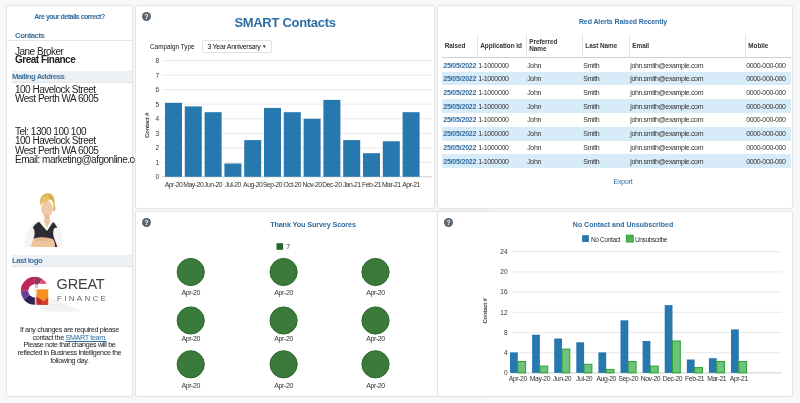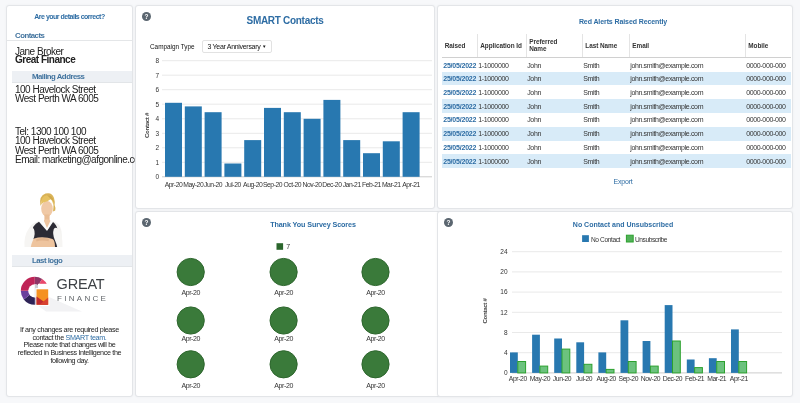--- a/index.html
+++ b/index.html
@@ -1,21 +1,21 @@
 <!DOCTYPE html>
 <html><head>
 <meta charset="utf-8">
 <style>
 *{margin:0;padding:0;box-sizing:border-box;}
 html,body{width:800px;height:403px;background:#f7f8fa;font-family:"Liberation Sans",sans-serif;}
 .page{position:relative;width:800px;height:403px;overflow:hidden;}
 .card{position:absolute;background:#fff;border:1px solid #e3e5e8;border-radius:3px;box-shadow:0 0 2px rgba(120,130,140,0.10);}
 .help{position:absolute;left:6px;top:6px;width:9px;height:9px;border-radius:50%;background:#5b6670;color:#fff;font-size:6.5px;font-weight:bold;text-align:center;line-height:9px;}
 .ctitle{position:absolute;left:0;right:0;text-align:center;color:#2e6da4;font-weight:bold;white-space:nowrap;}
-.band{position:absolute;left:5px;right:0;background:#edf0f4;border-bottom:1px solid #e2e5e8;color:#41739e;font-size:7.8px;letter-spacing:-0.5px;font-weight:bold;padding-left:20px;white-space:nowrap;}
+.band{position:absolute;left:5px;right:0;background:#edf0f4;border-bottom:1px solid #e2e5e8;color:#41739e;font-size:7.8px;letter-spacing:-0.5px;font-weight:bold;padding-left:0;white-space:nowrap;}
 .sbody{position:absolute;left:8px;font-size:10px;letter-spacing:-0.5px;color:#222;white-space:nowrap;}
 td,th{white-space:nowrap;overflow:hidden;}
 td{padding-left:1.2px;}
 th.h{text-align:left;padding:0 2px 0 2.8px;border-right:1px solid #e4e4e4;border-bottom:1px solid #d0d0d0;font-size:6.4px;letter-spacing:-0.05px;vertical-align:middle;line-height:7.2px;}
 td.dt{color:#2e6da4;font-weight:bold;font-size:7px;letter-spacing:-0.2px;overflow:visible;}
 </style>
 </head>
 <body>
 <div class="page">
 
@@ -66,26 +66,26 @@
     <circle cx="24.8" cy="22.8" r="6.6" fill="#ffffff"></circle>
     <path d="M 24.8 22.8 L 24.8 16.2 A 6.6 6.6 0 0 1 24.8 29.4 Z" fill="#cbcdd2"></path>
     <rect x="28" y="15.8" width="12" height="5.2" fill="#ffffff"></rect>
     <rect x="25.3" y="20.1" width="14.1" height="17.9" fill="#ffffff"></rect>
     <rect x="26.5" y="21.3" width="11.7" height="15.5" fill="#f59120"></rect>
     <path d="M26.5 28.5 L38.2 36.8 L26.5 36.8 Z" fill="#c02a30"></path>
     <path d="M38.2 29.5 L38.2 36.8 L29.5 36.8 Z" fill="#d8412f"></path>
     <text x="46.6" y="21.2" font-family="Liberation Sans, sans-serif" font-size="14.5" fill="#3d4145" letter-spacing="-0.2">GREAT</text>
     <text x="47" y="32.6" font-family="Liberation Sans, sans-serif" font-size="8" fill="#63676b" letter-spacing="2.3">FINANCE</text>
   </svg>
-  <div style="position:absolute;left:1px;right:1px;top:320px;text-align:center;font-size:7.2px;letter-spacing:-0.35px;line-height:7.7px;color:#222;">If any changes are required please<br>contact the <span style="color:#2e6da4;">SMART team.</span><br>Please note that changes will be<br>reflected in Business Intelligence the<br>following day.</div>
+  <div style="position:absolute;left:1px;right:1px;top:320px;text-align:center;font-size:7.2px;letter-spacing:-0.35px;line-height:7.7px;color:#222;">If any changes are required please<br>contact the <span style="color:#2e6da4;text-decoration:underline;">SMART team.</span><br>Please note that changes will be<br>reflected in Business Intelligence the<br>following day.</div>
 </div>
 
 <div class="card" style="left:135px;top:5px;width:300px;height:204px;">
   <div class="help">?</div>
-  <div class="ctitle" style="top:9px;font-size:10px;letter-spacing:-0.3px;">SMART Contacts</div>
+  <div class="ctitle" style="top:9px;font-size:13px;letter-spacing:-0.3px;">SMART Contacts</div>
   <div style="position:absolute;left:14px;top:36.5px;font-size:6.4px;color:#111;white-space:nowrap;">Campaign Type</div>
   <div style="position:absolute;left:66px;top:33.5px;width:70px;height:13.5px;border:1px solid #e2e2e2;border-radius:2px;background:#fff;font-size:7px;letter-spacing:-0.3px;color:#111;line-height:12.5px;text-align:center;white-space:nowrap;">3 Year Anniversary <span style="font-size:4.5px;position:relative;top:-1px;letter-spacing:0;">▼</span></div>
   <svg style="position:absolute;left:0;top:0;" width="298" height="202" viewBox="0 0 298 202">
     <g stroke="#e9e9e9" stroke-width="1">
       <line x1="26" y1="54.7" x2="296" y2="54.7"></line>
       <line x1="26" y1="69.2" x2="296" y2="69.2"></line>
       <line x1="26" y1="83.7" x2="296" y2="83.7"></line>
       <line x1="26" y1="98.2" x2="296" y2="98.2"></line>
       <line x1="26" y1="112.8" x2="296" y2="112.8"></line>
       <line x1="26" y1="127.3" x2="296" y2="127.3"></line>

